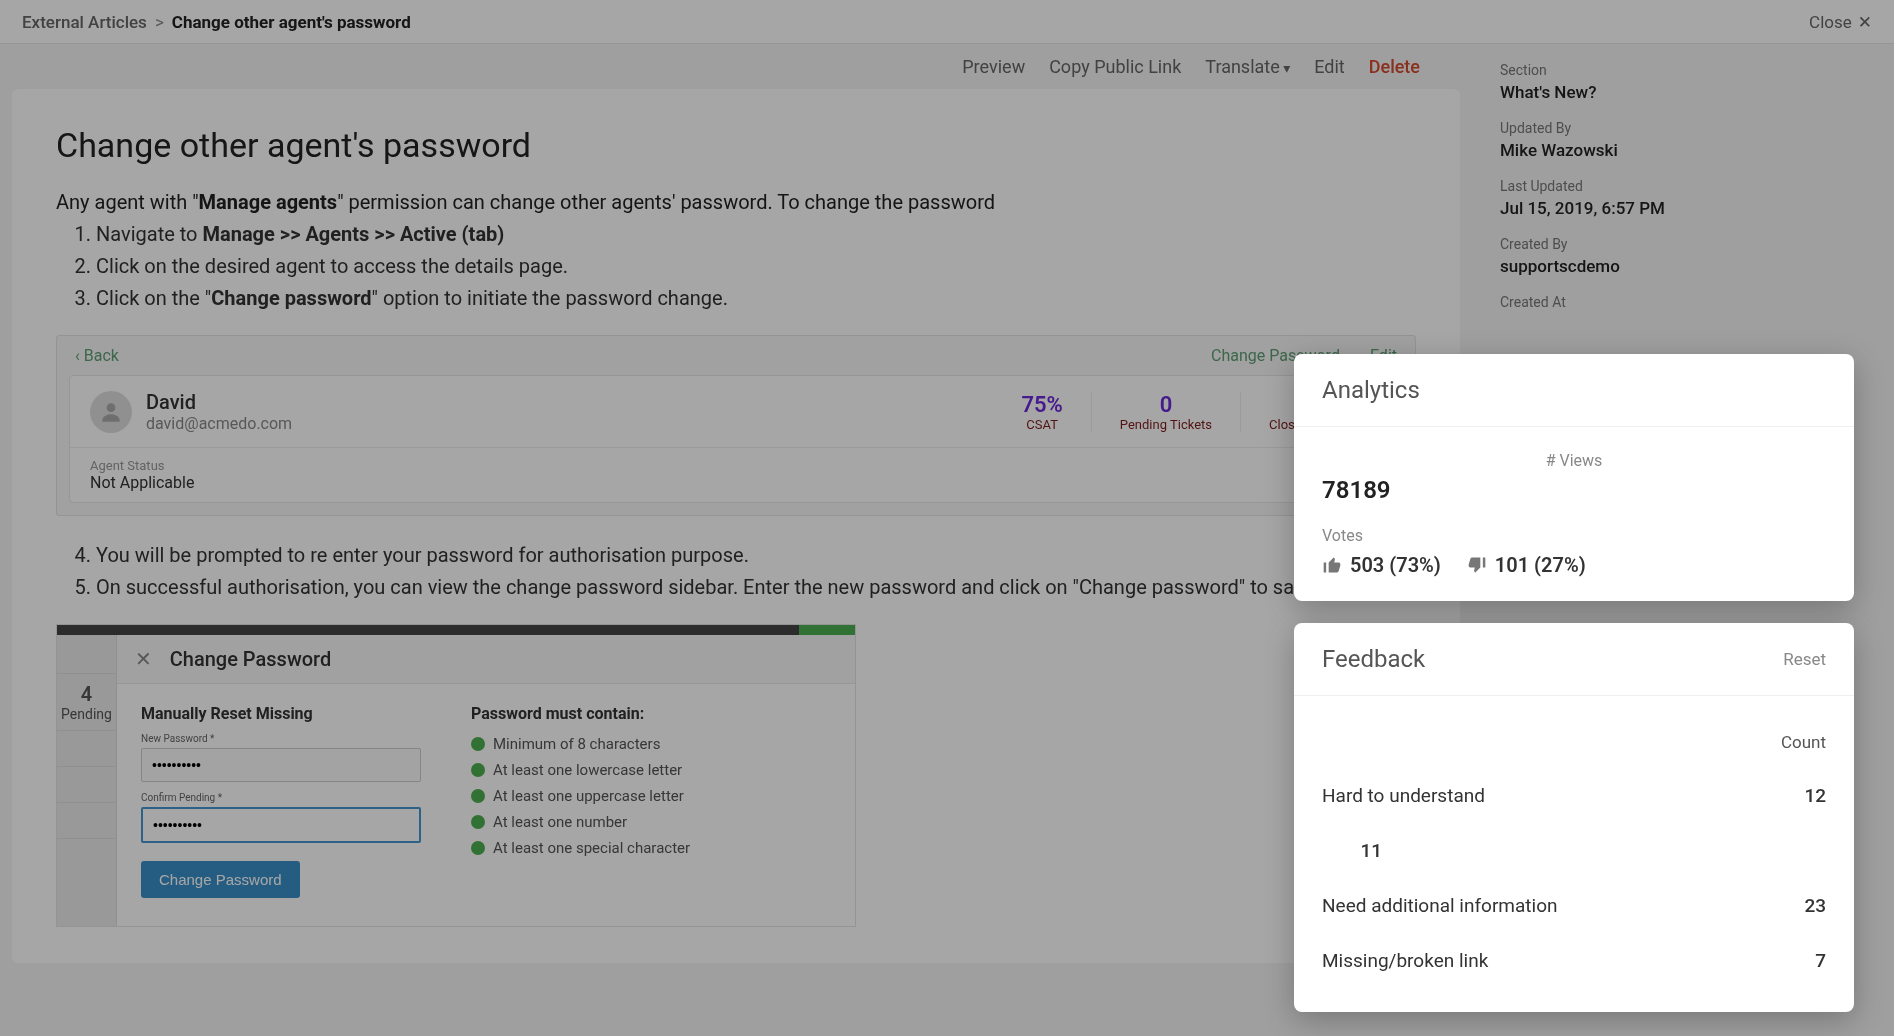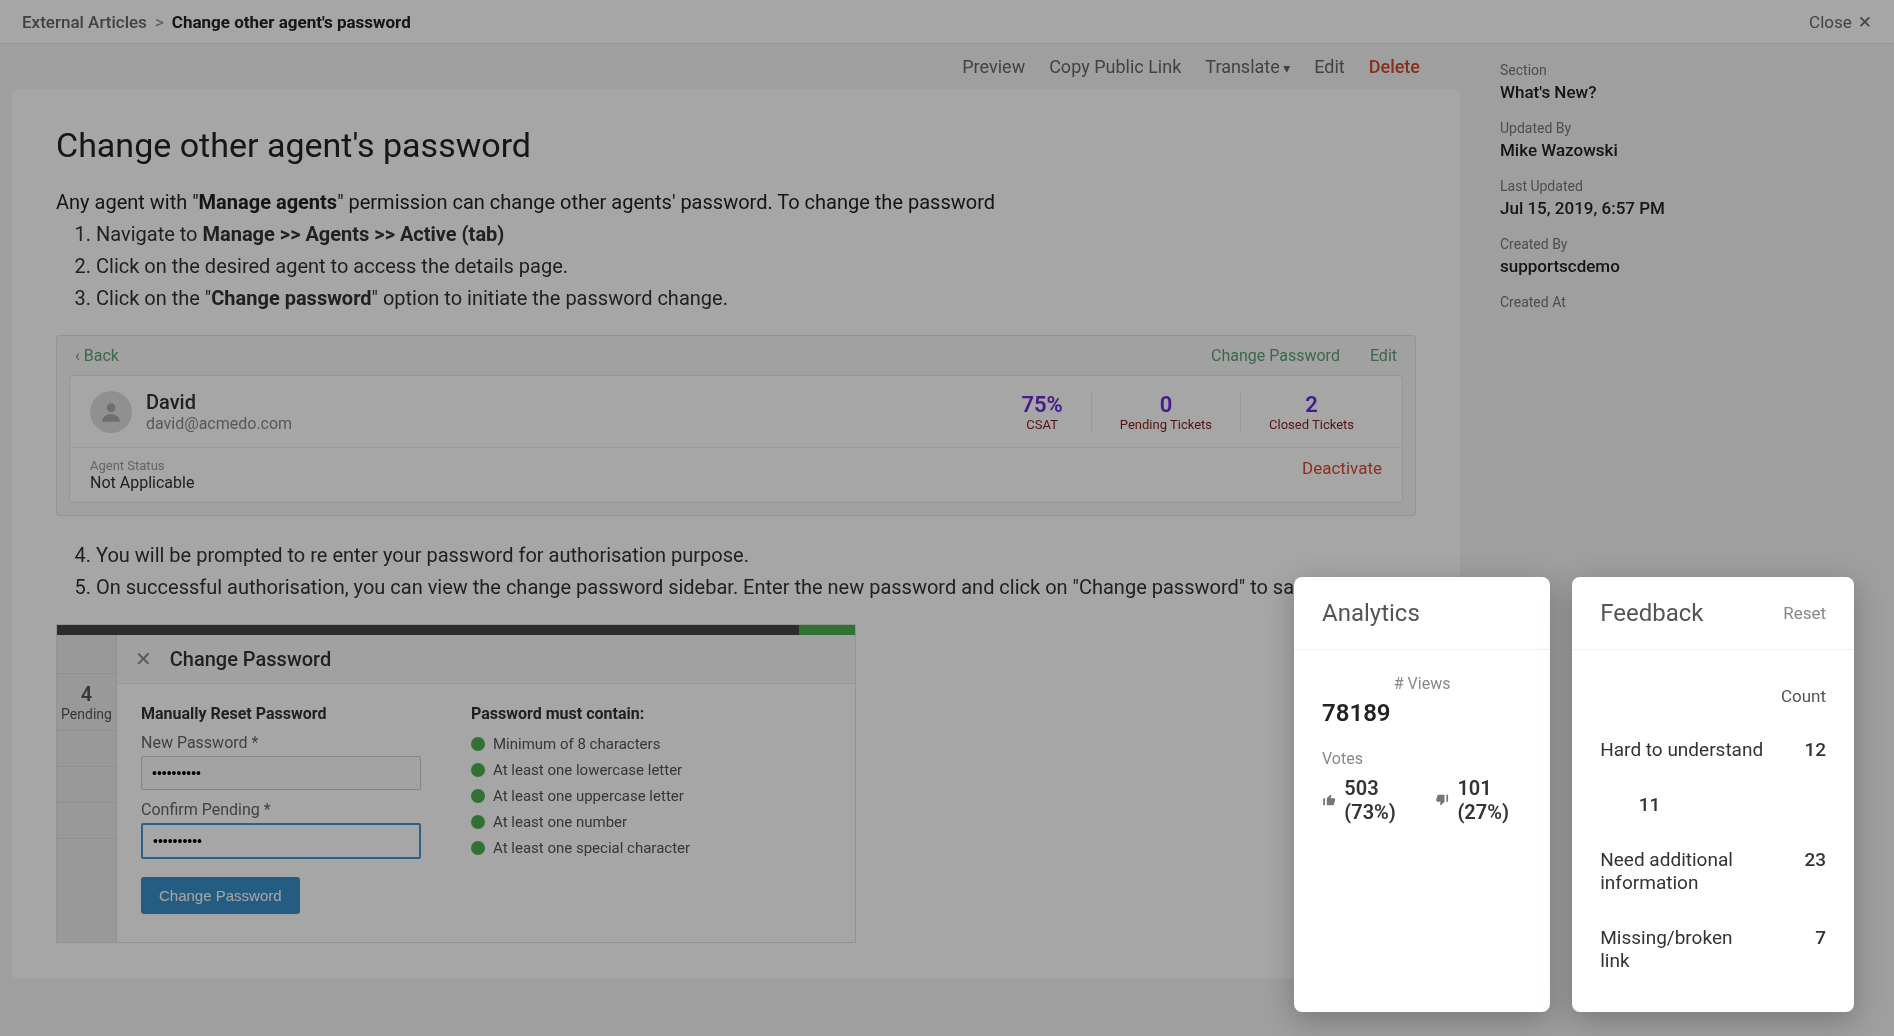--- a/index.html
+++ b/index.html
@@ -136,21 +136,21 @@
     display:flex; align-items:center; gap:18px;
     padding: 12px 18px;
     border-bottom:1px solid #e8e8e8;
     background:#f8f8f8;
   }
   .embed2-header .close-x { font-size:20px; color:#888; cursor:pointer; }
   .embed2-header .title { font-size:20px; font-weight:500; color:#333; }
   .embed2-body { display:flex; padding: 20px 24px 28px 24px; gap:50px; }
   .form-col { width: 280px; }
   .form-col .h { font-weight:700; font-size:16px; margin-bottom:10px; }
-  .form-col label { display:block; font-size:16px; color:#666; margin:10px 0 4px 0; }
+  .form-col label { display:block; font-size:10px; color:#666; margin:10px 0 4px 0; }
   .form-col input[type=password] {
     width:100%; padding:8px 10px; font-size:14px;
     border:1px solid #ccc; border-radius:2px; background:#fafafa;
   }
   .form-col input.focused { border:2px solid #4596d0; background:#fff; }
   .btn-primary {
     margin-top:18px; background:#3a8fc8; color:#fff; border:none;
     padding:10px 18px; font-size:15px; border-radius:3px; cursor:pointer;
   }
   .rules-col { flex:1; }
@@ -168,21 +168,21 @@
     position:absolute; inset:0; background: rgba(0,0,0,0.35);
     pointer-events: none;
   }
 
   
   .float-panels {
     position: absolute;
     right: 40px;
     bottom: 24px;
     width: 560px;
-    display:flex; flex-direction:row; gap:22px;
+    display:flex; flex-direction:column; gap:22px;
     z-index: 10;
   }
   .panel {
     background:#fff; border-radius:8px;
     box-shadow: 0 8px 30px rgba(0,0,0,0.25);
     overflow:hidden;
   }
   .panel-header {
     padding: 22px 28px;
     font-size: 24px; color:#555;
@@ -307,21 +307,21 @@
               <div class="row-sep"></div>
               <div class="row-sep"></div>
             </div>
             <div class="embed2-main">
               <div class="embed2-header">
                 <span class="close-x">✕</span>
                 <span class="title">Change Password</span>
               </div>
               <div class="embed2-body">
                 <div class="form-col">
-                  <div class="h">Manually Reset Password</div>
+                  <div class="h">Manually Reset Missing</div>
                   <label>New Password *</label>
                   <input type="password" value="••••••••••" style="">
                   <label>Confirm Pending *</label>
                   <input type="password" class="focused" value="••••••••••" style="">
                   <button class="btn-primary">Change Password</button>
                 </div>
                 <div class="rules-col">
                   <div class="h">Password must contain:</div>
                   <div class="rule">
                       <span class="dot"></span>

